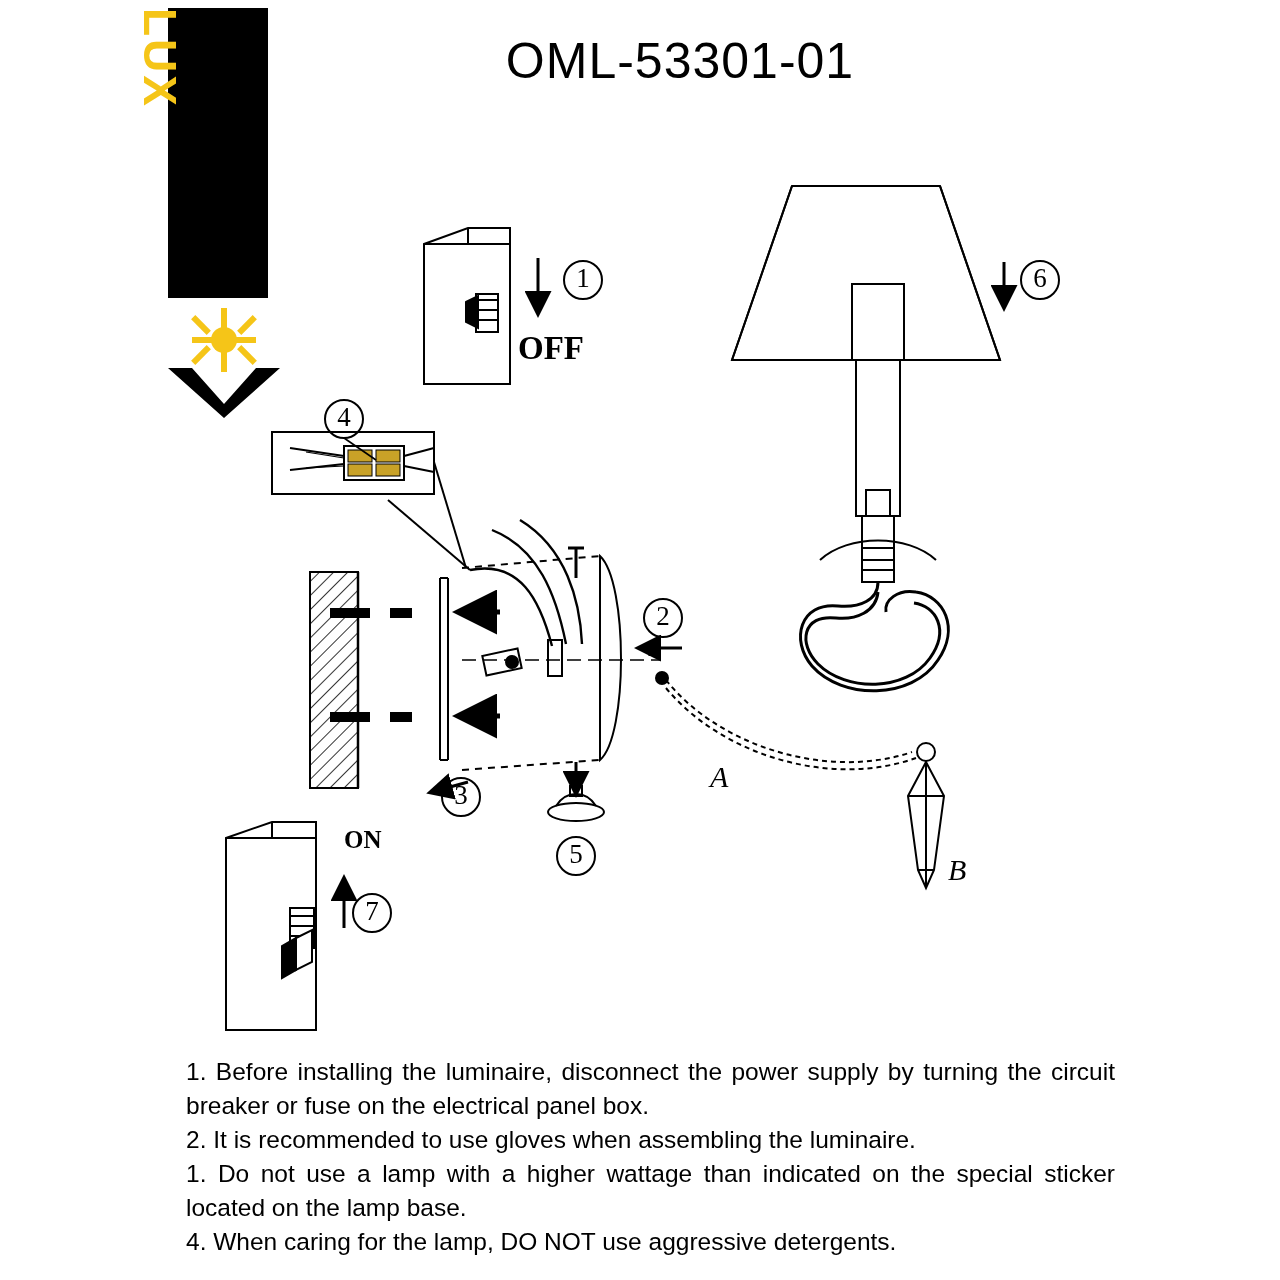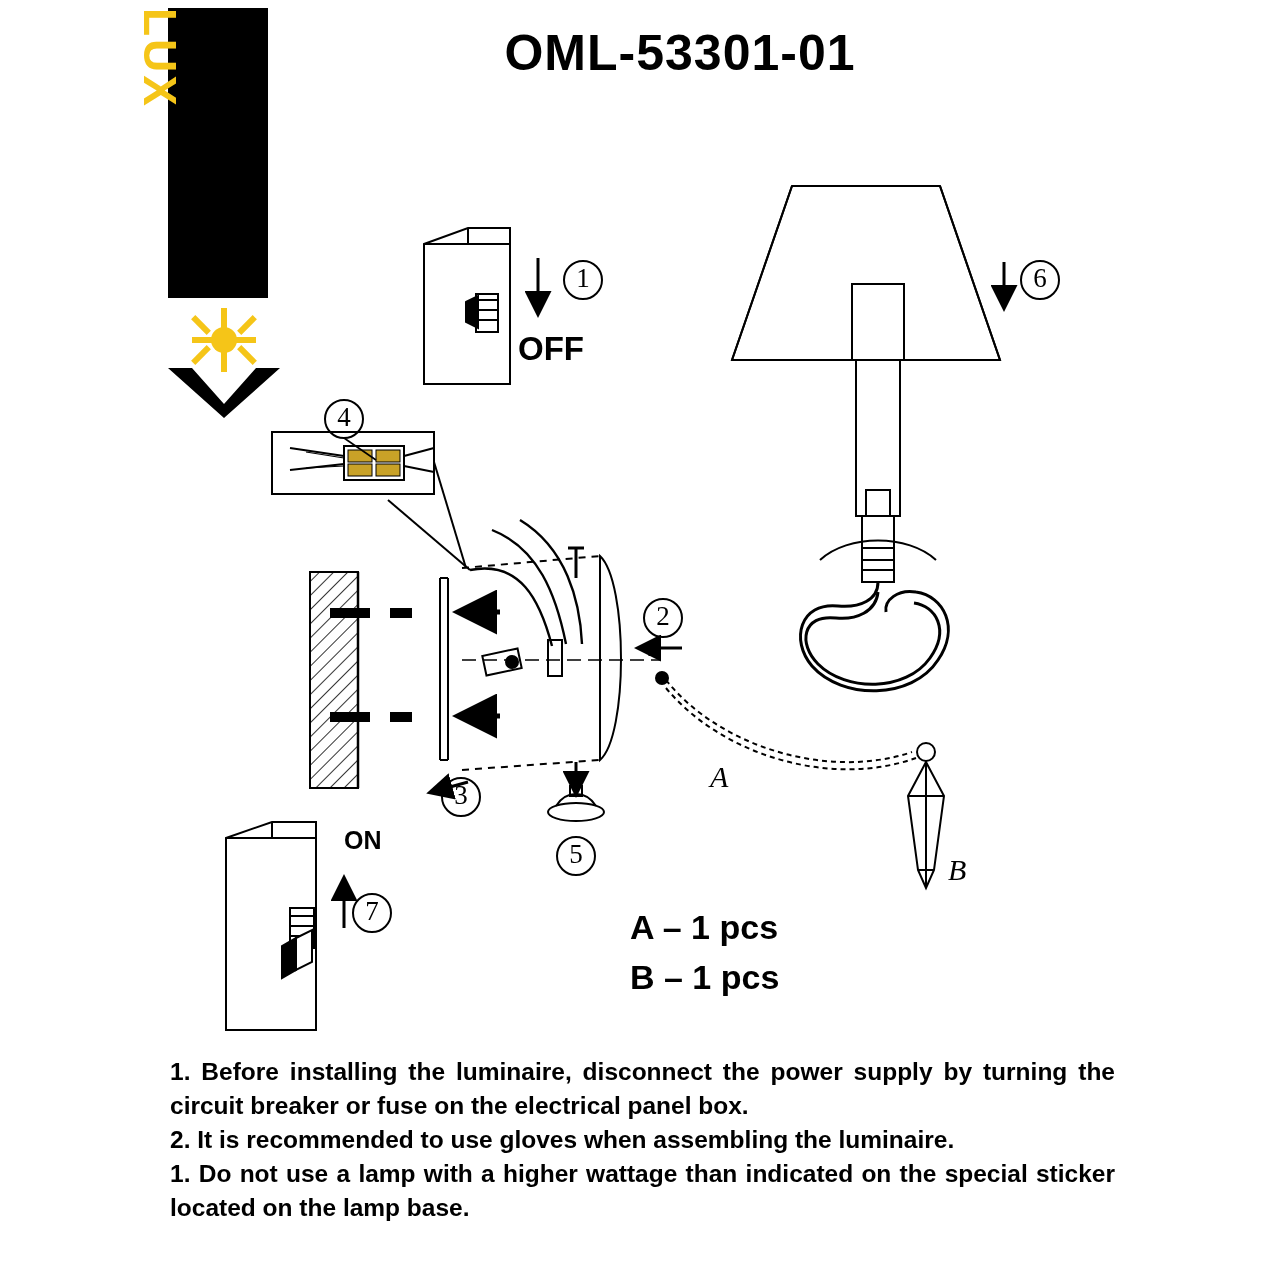--- a/index.html
+++ b/index.html
@@ -87,39 +87,39 @@
     left: 8px;
     top: 292px;
     width: 112px;
     height: 118px;
   }
 
   
   #title {
     position: absolute;
     left: 400px;
-    top: 24px;
+    top: 32px;
     width: 560px;
     text-align: center;
     font-size: 50px;
-    font-weight: bold;
+    font-weight: normal;
     letter-spacing: 1px;
   }
 
   
   #drawing {
     position: absolute;
     left: 0;
     top: 0;
   }
 
   
   .lbl {
     position: absolute;
-    font-family: Liberation Sans, sans-serif;
+    font-family: Liberation Serif, serif;
     font-weight: bold;
     white-space: nowrap;
   }
   .lbl-off { left: 518px; top: 330px; font-size: 33px; }
   .lbl-on  { left: 344px; top: 826px; font-size: 25px; }
   .lbl-a-part { left: 710px; top: 760px; font-size: 30px; font-family: "Liberation Serif", serif; font-style: italic; font-weight: normal; }
   .lbl-b-part { left: 948px; top: 853px; font-size: 30px; font-family: "Liberation Serif", serif; font-style: italic; font-weight: normal; }
 
   .callout {
     position: absolute;
@@ -146,22 +146,21 @@
   #notes {
     position: absolute;
     left: 170px;
     top: 1055px;
     width: 945px;
     font-size: 24.5px;
     line-height: 34px;
     text-align: justify;
   }
   #notes p {
-    margin: 0 0 0 0;
-    font-weight: bold;
+    margin: 0 0 0 16px;
   }
 </style>
 </head>
 <body>
 
 <div id="sheet">
 
   <div id="logo">
     <div class="logo-omni">
       <div class="logo-omni-text">OMNI</div>
@@ -340,24 +339,21 @@
   <div class="callout" style="left:324px; top:402px;">4</div>
   <div class="callout" style="left:556px; top:839px;">5</div>
   <div class="callout" style="left:1020px; top:263px;">6</div>
   <div class="callout" style="left:352px; top:896px;">7</div>
 
   <div class="lbl lbl-off">OFF</div>
   <div class="lbl lbl-on">ON</div>
   <div class="lbl lbl-a-part">A</div>
   <div class="lbl lbl-b-part">B</div>
 
-  <div id="parts">
-    <div>A – 1 pcs</div>
-    <div>B – 1 pcs</div>
-  </div>
 
   <div id="notes">
     <p>1. Before installing the luminaire, disconnect the power supply by turning the circuit breaker or fuse on the electrical panel box.</p>
     <p>2. It is recommended to use gloves when assembling the luminaire.</p>
     <p>1. Do not use a lamp with a higher wattage than indicated on the special sticker located on the lamp base.</p>
+    <p>4. When caring for the lamp, DO NOT use aggressive detergents.</p>
   </div>
 
 </div>
 
 </body></html>

